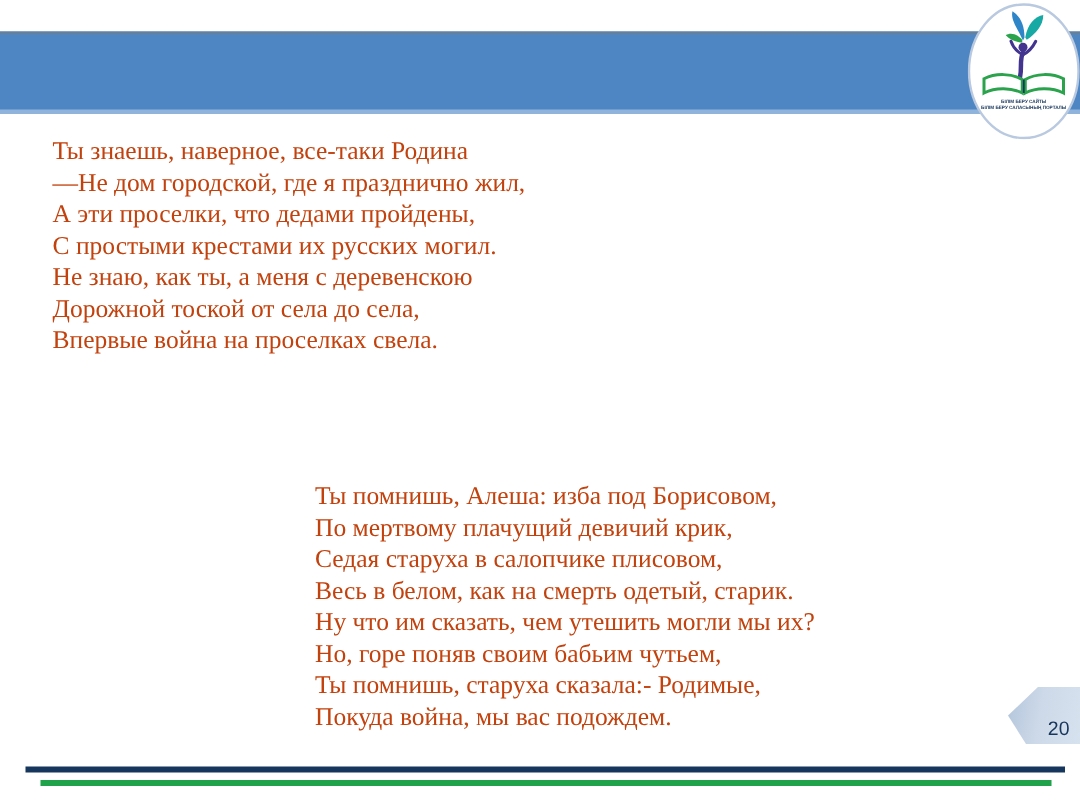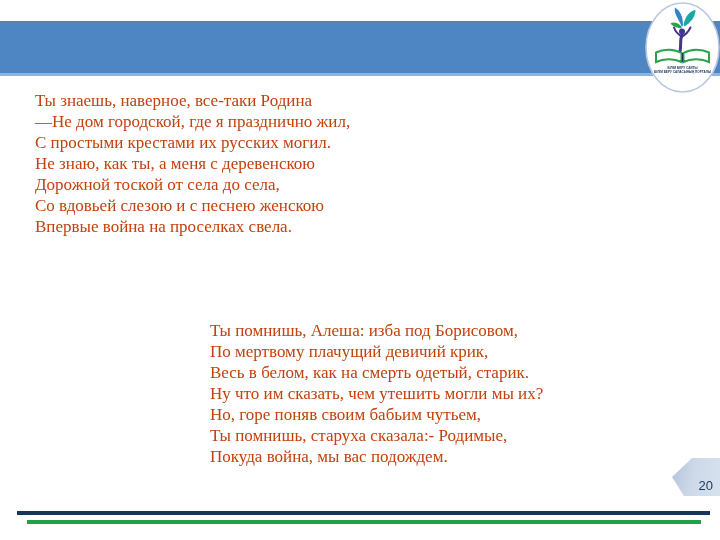--- a/index.html
+++ b/index.html
@@ -96,30 +96,31 @@
     <path d="M64,50.5 C56,46.5 45.5,47 38.5,51 L38.5,60 C45.5,56.5 56,56 64,60 Z" fill="#ffffff" stroke="#2aa34c" stroke-width="2"></path>
     <path d="M37.5,51 L37.5,60" stroke="#17365d" stroke-width="1.2"></path>
 
     <text x="37.5" y="66.5" text-anchor="middle" font-size="3.1" fill="#17365d" font-family="Liberation Sans, DejaVu Sans, sans-serif" font-weight="bold">БІЛІМ БЕРУ САЙТЫ</text>
     <text x="37.5" y="70.8" text-anchor="middle" font-size="3.1" fill="#17365d" font-family="Liberation Sans, DejaVu Sans, sans-serif" font-weight="bold">БІЛІМ БЕРУ САЛАСЫНЫҢ ПОРТАЛЫ</text>
   </svg>
 
   <div class="stanza stanza-1">
     <div>Ты знаешь, наверное, все-таки Родина</div>
     <div>—Не дом городской, где я празднично жил,</div>
+    <div>А эти проселки, что дедами пройдены,</div>
     <div>С простыми крестами их русских могил.</div>
     <div>Не знаю, как ты, а меня с деревенскою</div>
     <div>Дорожной тоской от села до села,</div>
-    <div>Со вдовьей слезою и с песнею женскою</div>
     <div>Впервые война на проселках свела.</div>
   </div>
 
   <div class="stanza stanza-2">
     <div>Ты помнишь, Алеша: изба под Борисовом,</div>
     <div>По мертвому плачущий девичий крик,</div>
+    <div>Седая старуха в салопчике плисовом,</div>
     <div>Весь в белом, как на смерть одетый, старик.</div>
     <div>Ну что им сказать, чем утешить могли мы их?</div>
     <div>Но, горе поняв своим бабьим чутьем,</div>
     <div>Ты помнишь, старуха сказала:- Родимые,</div>
     <div>Покуда война, мы вас подождем.</div>
   </div>
 
   <div class="page-badge">
     <span class="num">20</span>
   </div>

